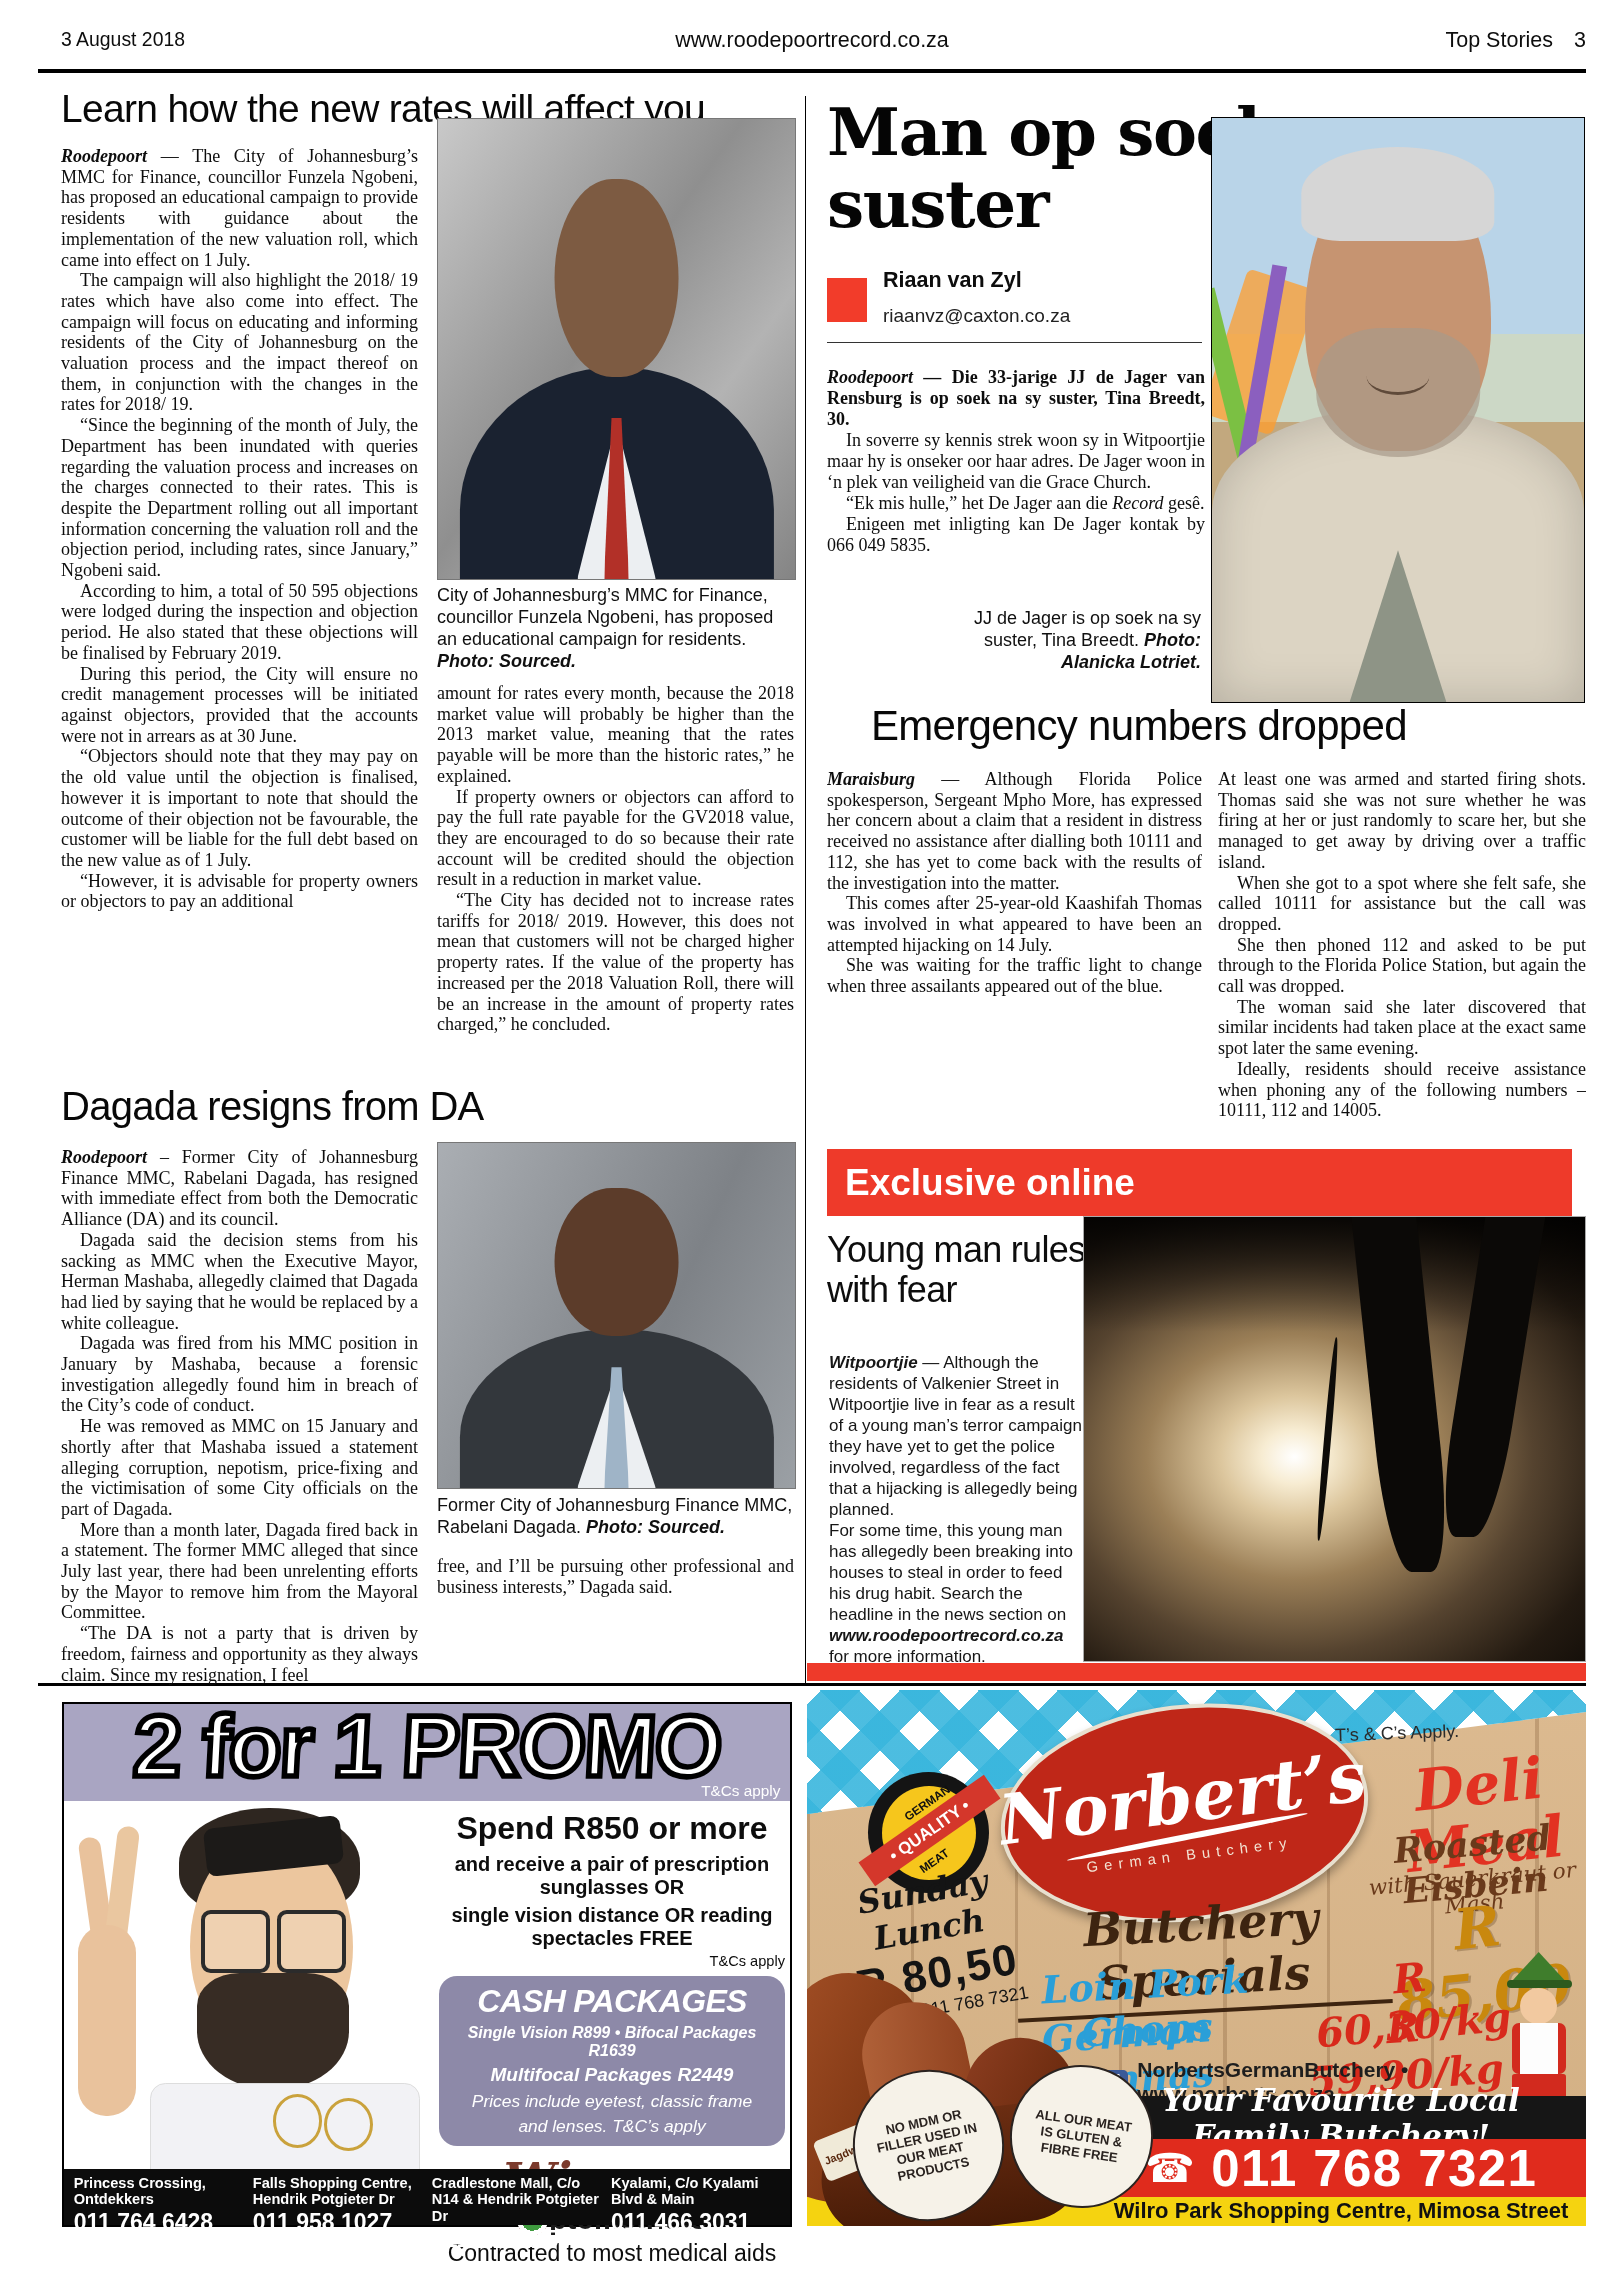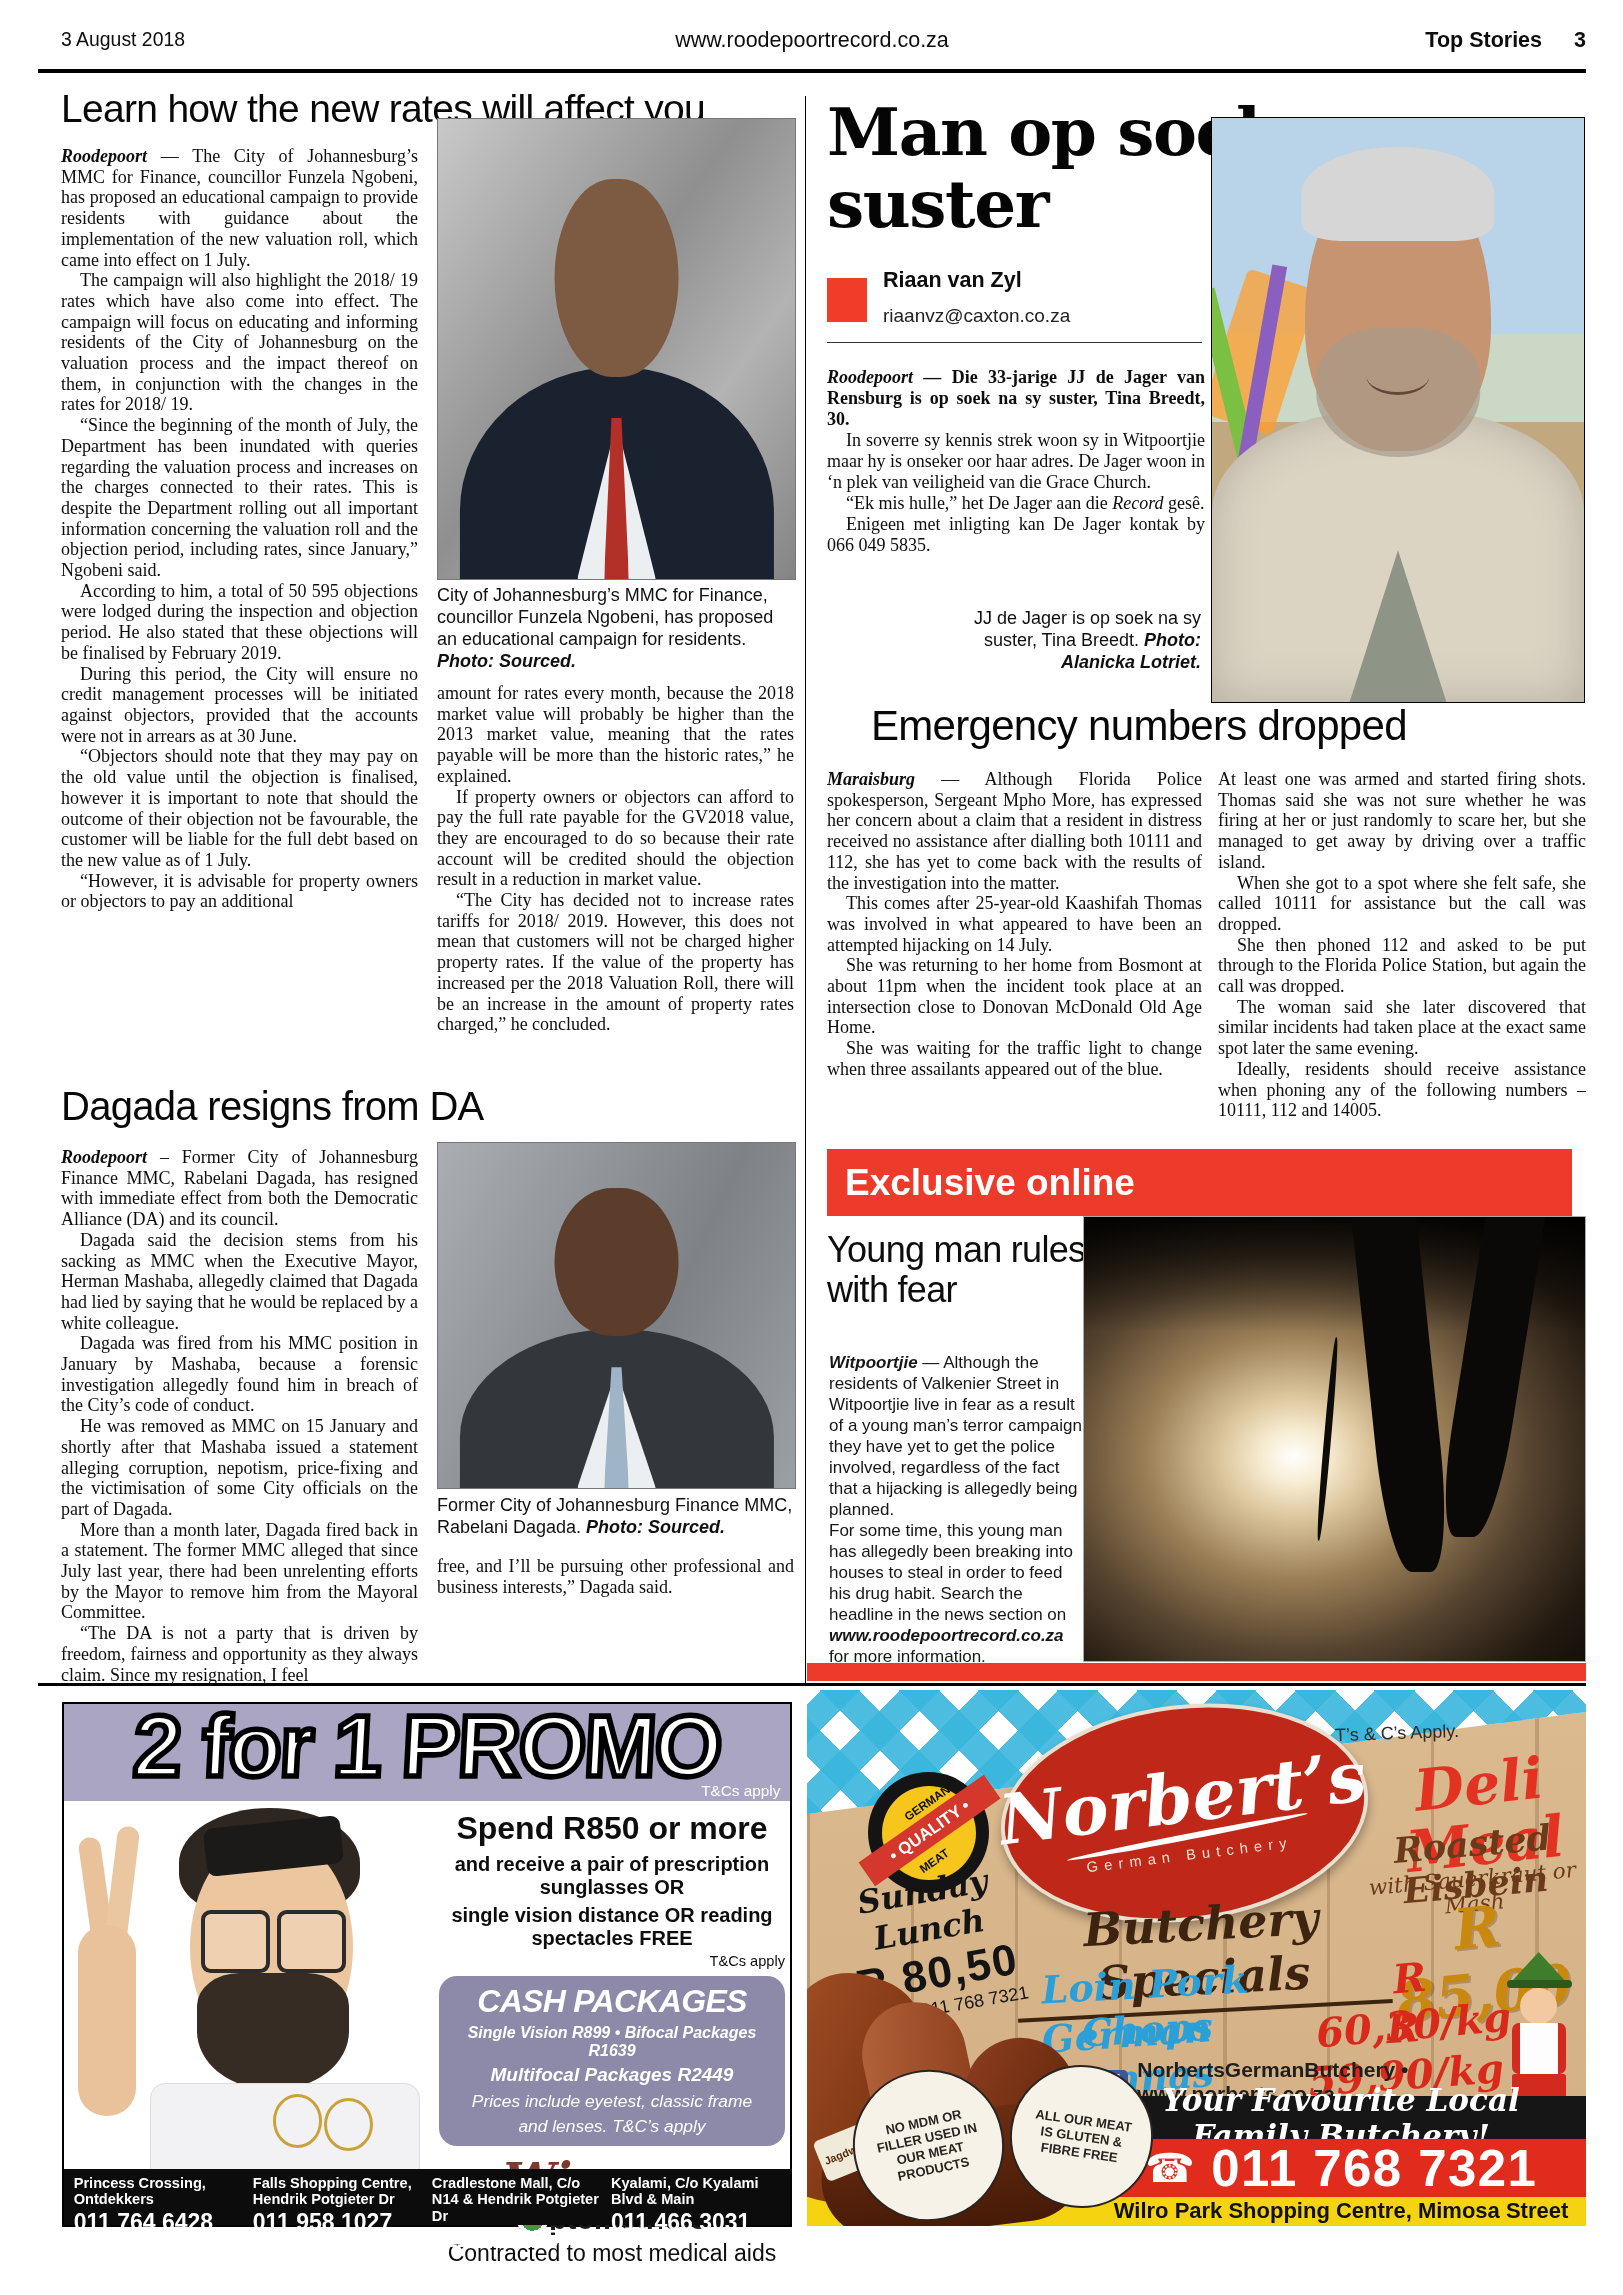--- a/index.html
+++ b/index.html
@@ -2,21 +2,21 @@
 <html style="font-size:11px"><head>
 <meta charset="utf-8">
 <style>
   html,body{margin:0;padding:0;background:#888;}
   .page{position:relative;width:1624px;height:2295px;background:#fff;margin:0 auto;
         font-family:"Liberation Sans",sans-serif;color:#0d0d0d;overflow:hidden;}
   .abs{position:absolute;}
   
   .hdr-date{left:61px;top:28px;font-size:19.4px;}
   .hdr-site{left:0;right:0;top:28px;text-align:center;font-size:21.5px;}
-  .hdr-right{right:38px;top:28px;font-weight:bold;font-size:21.5px;display:flex;gap:32px;}
+  .hdr-right{right:38px;top:28px;font-weight:normal;font-size:21.5px;display:flex;gap:21px;}
   .hdr-rule{left:38px;top:69px;width:1548px;height:3.5px;background:#000;}
   .v-divider{left:805px;top:96px;width:1.4px;height:1587px;background:#000;}
   .ads-rule{left:38px;top:1683px;width:1548px;height:2.8px;background:#000;}
   
   .headline{font-weight:400;letter-spacing:-0.7px;color:#080808;}
   .serif{font-family:"Liberation Serif",serif;font-size:18px;line-height:20.7px;
          text-align:justify;overflow:hidden;}
   .serif p{margin:0;text-indent:1.05em;}
   .serif p.lede{text-indent:0;}
   .ld{font-weight:bold;font-style:italic;}
@@ -271,21 +271,20 @@
     <div class="shape om-smile"></div>
   </div>
   <div class="abs caption" style="left:968px;top:607px;width:233px;text-align:right;">
     <span>JJ de Jager is op soek na sy suster, Tina Breedt. </span><b class="credit">Photo: Alanicka Lotriet.</b>
   </div>
 
   <div class="abs headline" style="left:827px;top:702px;width:759px;font-size:42px;margin-left:44px;">Emergency numbers dropped</div>
   <div class="abs serif" style="left:827px;top:769px;width:375px;height:371px;">
     <p class="lede"><span class="ld">Maraisburg</span><span> — Although Florida Police spokesperson, Sergeant Mpho More, has expressed her concern about a claim that a resident in distress received no assistance after dialling both 10111 and 112, she has yet to come back with the results of the investigation into the matter.</span></p>
     <p>This comes after 25-year-old Kaashifah Thomas was involved in what appeared to have been an attempted hijacking on 14 July.</p>
-    <p>She was returning to her home from Bosmont at about 11pm when the incident took place at an intersection close to Donovan McDonald Old Age Home.</p>
     <p>She was waiting for the traffic light to change when three assailants appeared out of the blue.</p>
   </div>
   <div class="abs serif" style="left:1218px;top:769px;width:368px;height:371px;">
     <p class="lede">At least one was armed and started firing shots. Thomas said she was not sure whether he was firing at her or just randomly to scare her, but she managed to get away by driving over a traffic island.</p>
     <p>When she got to a spot where she felt safe, she called 10111 for assistance but the call was dropped.</p>
     <p>She then phoned 112 and asked to be put through to the Florida Police Station, but again the call was dropped.</p>
     <p>The woman said she later discovered that similar incidents had taken place at the exact same spot later the same evening.</p>
     <p>Ideally, residents should receive assistance when phoning any of the following numbers – 10111, 112 and 14005.</p>
   </div>
 

